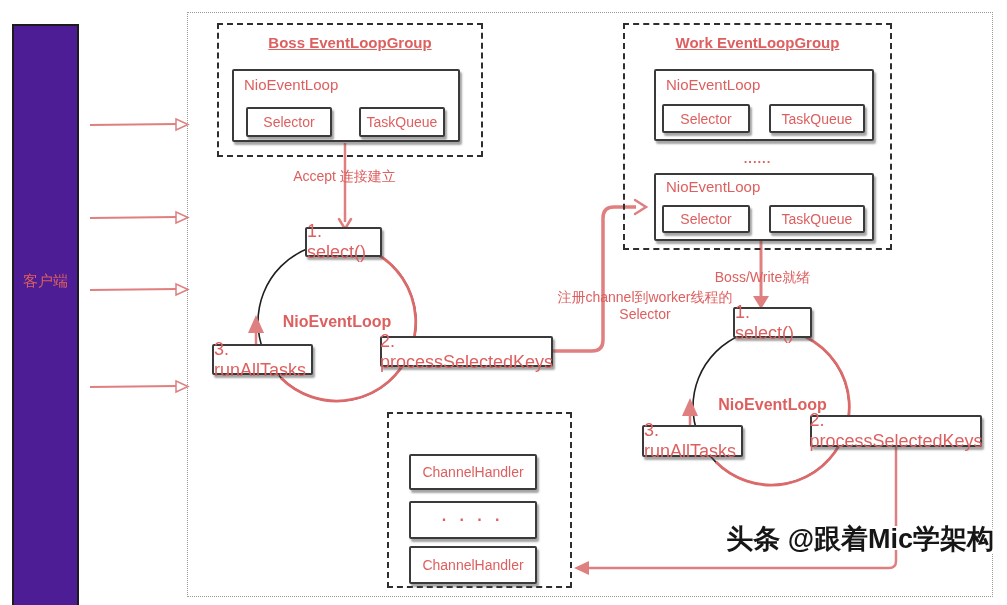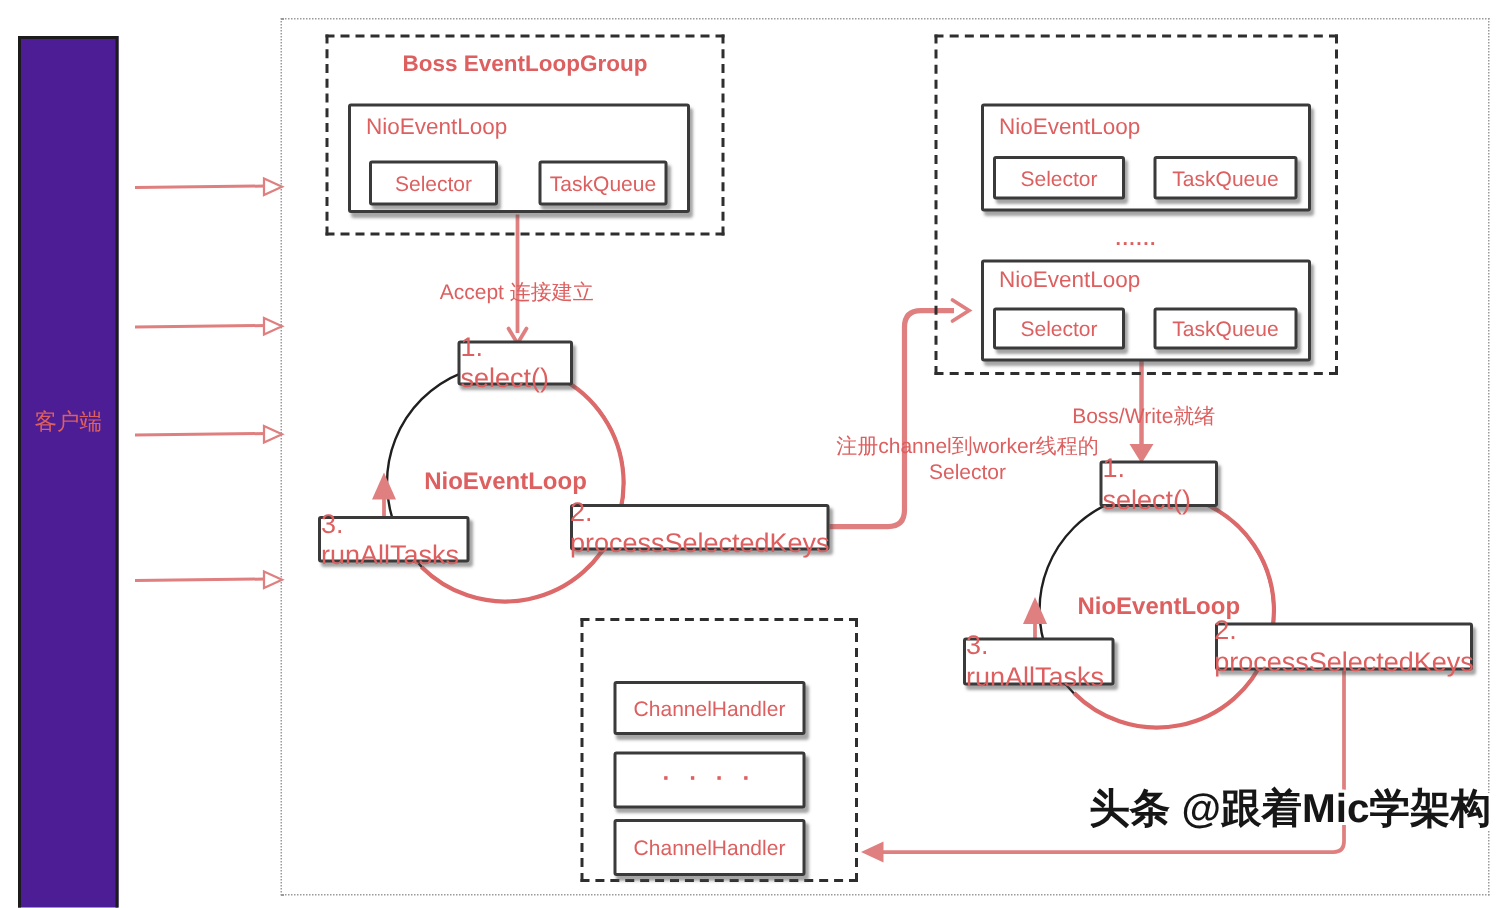--- a/index.html
+++ b/index.html
@@ -17,21 +17,21 @@
   .box-layer{position:absolute;left:0;top:0;width:1007px;height:605px;z-index:2;pointer-events:none;}
   .box-layer > *{pointer-events:auto;}
 
   .client-box{left:12px;top:24px;width:67px;height:589px;border:2px solid #1c1c1c;background:#4c1d95;}
   .client-label{position:absolute;top:246px;left:0;width:100%;text-align:center;
     color:var(--accent-text);font-size:15px;}
 
   .main-box{left:187px;top:12px;width:806px;height:585px;border:1px dotted var(--outer-border);}
 
   .dash-group{border:2px dashed var(--dark-border);background:transparent;}
-  .group-title{margin-top:9px;text-align:center;font-weight:bold;font-size:15px;color:var(--accent-text);}
+  .group-title{margin-top:9px;text-align:center;font-weight:bold;font-size:15px;color:var(--accent-text);text-decoration:underline;}
 
   .sketch{background:#fff;border:2px solid #3a3a3a;border-radius:2px;
     box-shadow:2px 3px 2px rgba(75,75,75,.5);}
   .nio-label{position:absolute;left:10px;top:5px;font-size:15px;color:var(--accent-text);}
   .mini{display:flex;align-items:center;justify-content:center;
     font-size:14px;color:var(--accent-text);}
 
   .step{display:flex;align-items:center;justify-content:center;
     font-size:18px;color:var(--accent-text);}
   .loop-name{text-align:center;font-weight:bold;font-size:16px;color:var(--accent-text);}
@@ -109,33 +109,34 @@
 
     <div class="abs dash-group" style="left:217px;top:23px;width:266px;height:134px;">
       <div class="group-title">Boss EventLoopGroup</div>
       <div class="abs sketch" style="left:13px;top:44px;width:228px;height:73px;">
         <div class="nio-label">NioEventLoop</div>
         <div class="abs sketch mini" style="left:12px;top:36px;width:86px;height:30px;">Selector</div>
         <div class="abs sketch mini" style="left:125px;top:36px;width:86px;height:30px;">TaskQueue</div>
       </div>
     </div>
 
-    <div class="abs edge-label" style="left:282px;top:186px;width:125px;">Accept 连接建立</div>
+    <div class="abs edge-label" style="left:282px;top:168px;width:125px;">Accept 连接建立</div>
 
     <div class="abs sketch step" style="left:305px;top:227px;width:77px;height:30px;">1. select()</div>
     <div class="abs loop-name" style="left:267px;top:313px;width:140px;">NioEventLoop</div>
     <div class="abs sketch step" style="left:212px;top:344px;width:101px;height:31px;">3. runAllTasks</div>
     <div class="abs sketch step" style="left:380px;top:336px;width:173px;height:31px;">2. processSelectedKeys</div>
 
     <div class="abs edge-label" style="left:506px;top:289px;width:190px;margin-left:44px;">
       <div>注册channel到worker线程的</div>
       <div>Selector</div>
     </div>
 
     <div class="abs dash-group" style="left:623px;top:23px;width:269px;height:227px;">
+      <div class="group-title">Work EventLoopGroup</div>
       <div class="abs sketch" style="left:29px;top:44px;width:220px;height:72px;">
         <div class="nio-label">NioEventLoop</div>
         <div class="abs sketch mini" style="left:6px;top:33px;width:88px;height:29px;">Selector</div>
         <div class="abs sketch mini" style="left:113px;top:33px;width:96px;height:29px;">TaskQueue</div>
       </div>
       <div class="ellipsis">......</div>
       <div class="abs sketch" style="left:29px;top:148px;width:220px;height:68px;">
         <div class="nio-label" style="top:3px;">NioEventLoop</div>
         <div class="abs sketch mini" style="left:6px;top:30px;width:88px;height:28px;">Selector</div>
         <div class="abs sketch mini" style="left:113px;top:30px;width:96px;height:28px;">TaskQueue</div>

